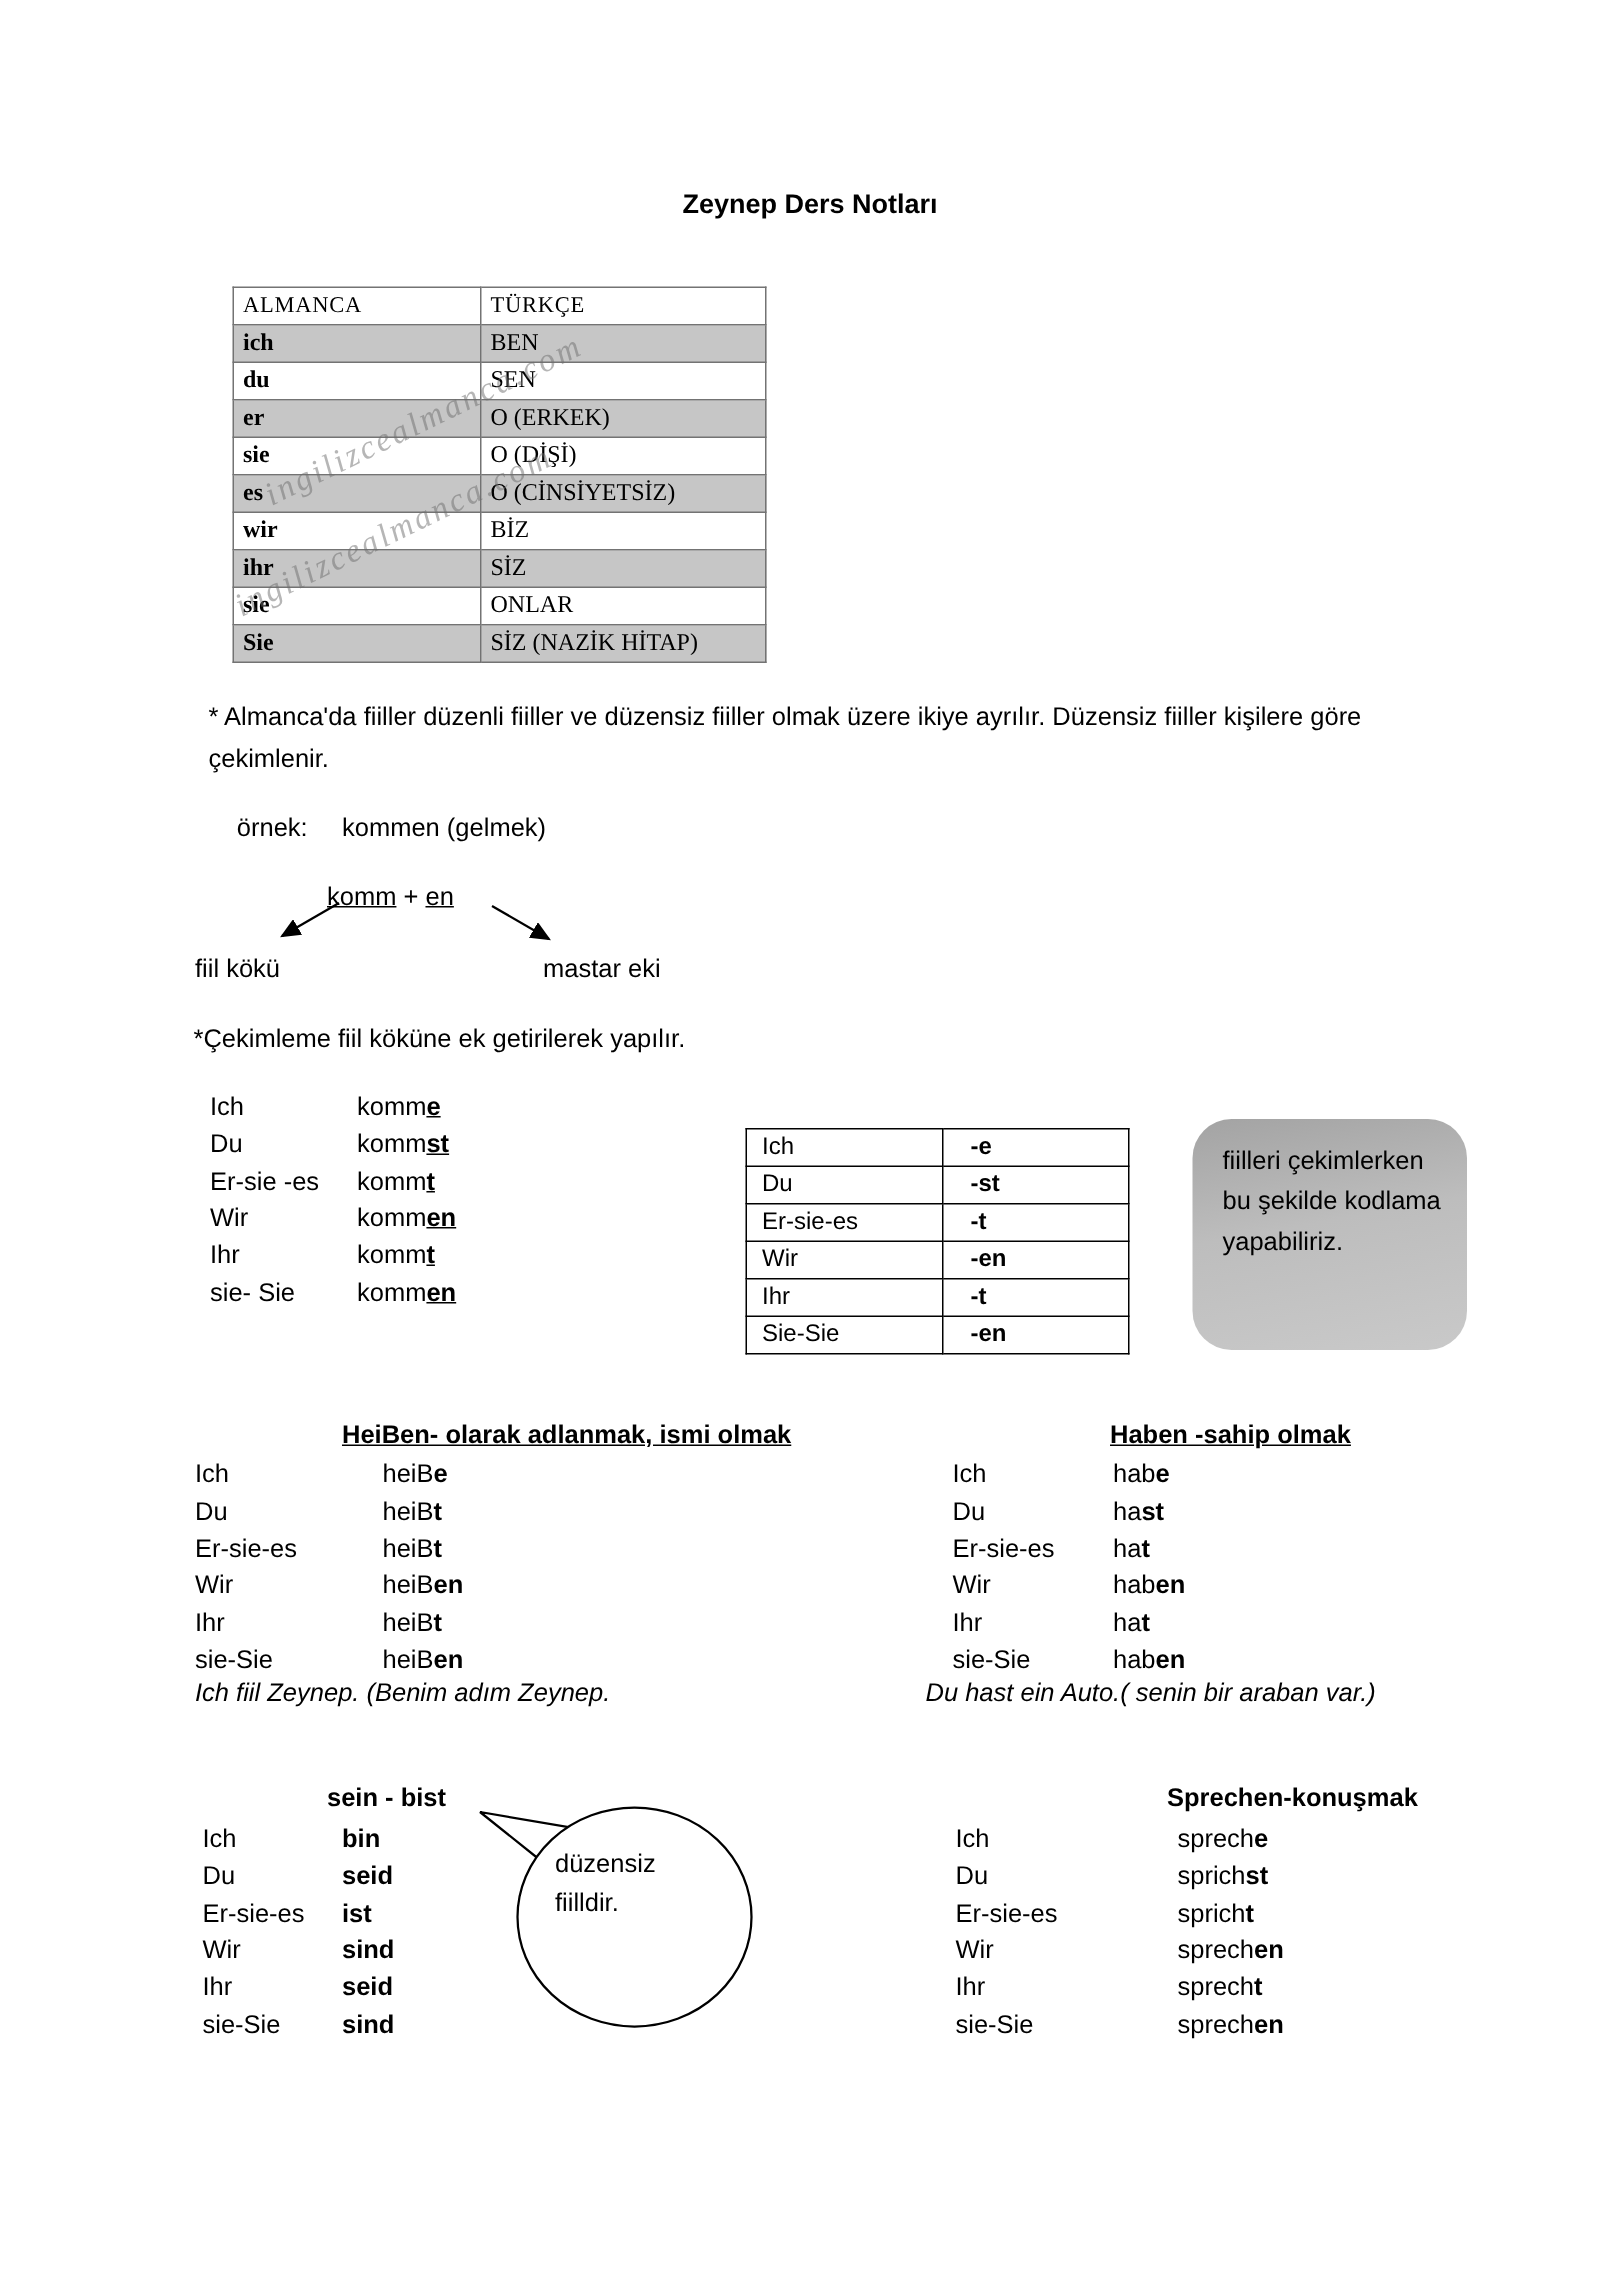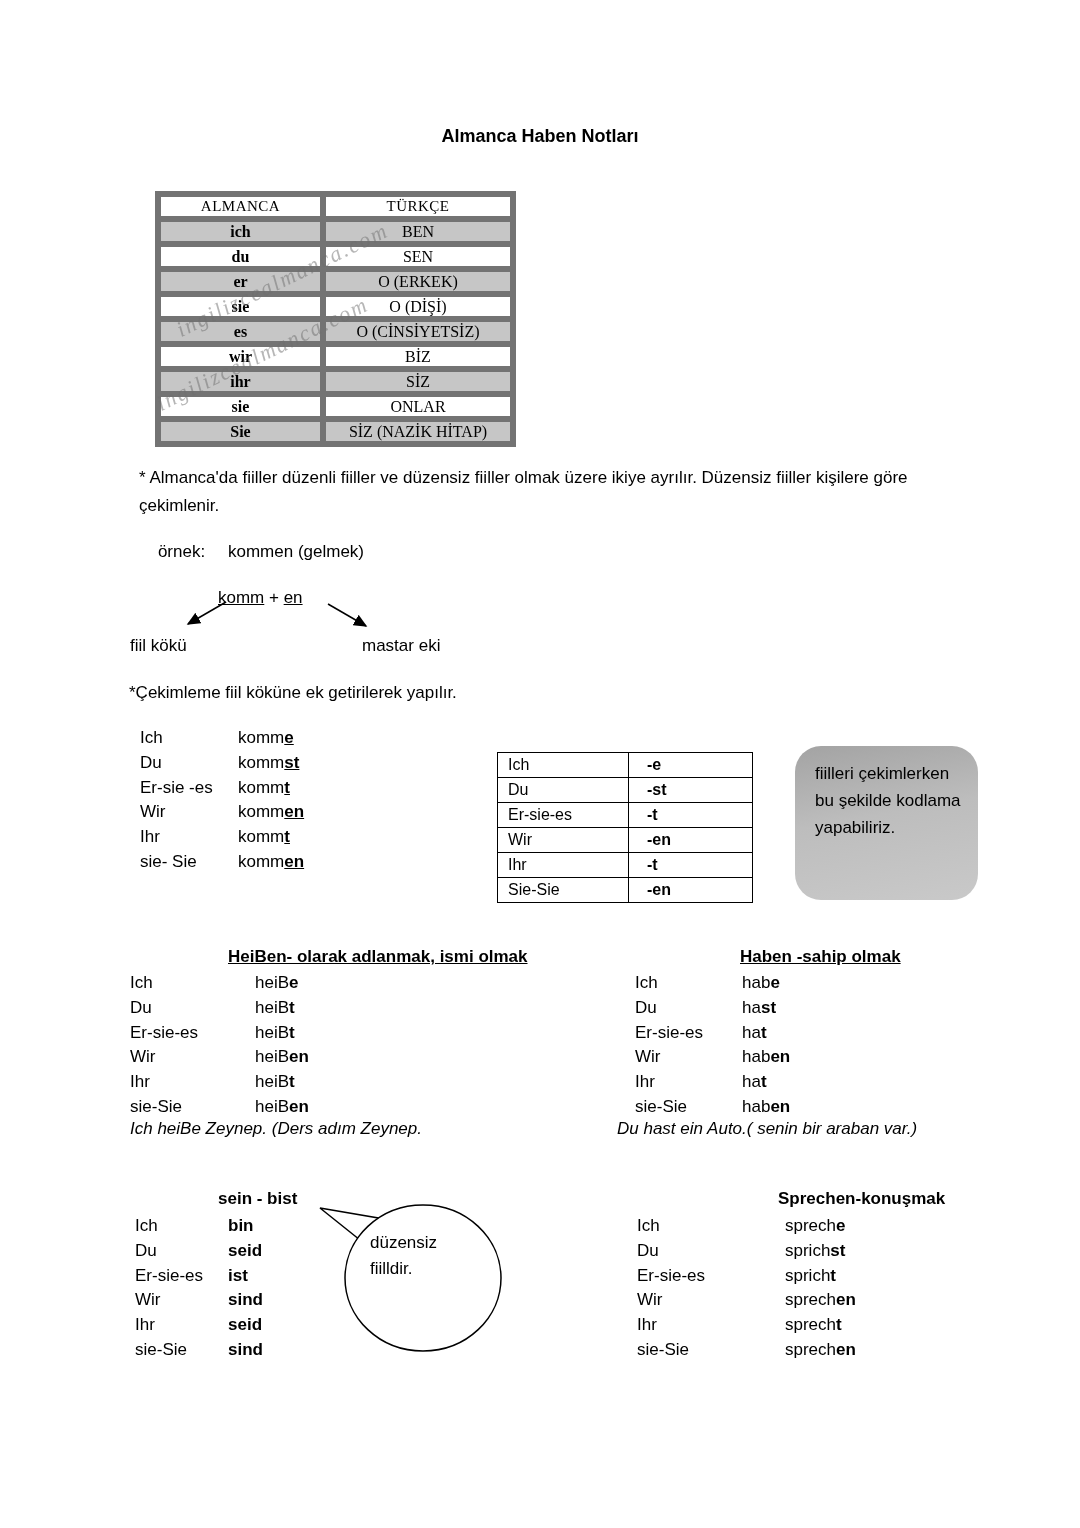--- a/index.html
+++ b/index.html
@@ -9,21 +9,21 @@
     background: #ffffff; color: #000;
     font-family: "Liberation Sans", sans-serif; font-size: 17px;
     overflow: hidden;
   }
   .abs { position: absolute; }
 
   .title { top: 126px; left: 0; width: 100%; text-align: center; font-weight: bold; font-size: 18px; }
 
   
   .pron-table { border-collapse: collapse; font-family: "Liberation Serif", serif; font-size: 16px; }
-  .pron-table th, .pron-table td { border: 6px solid #737373; height: 25px; padding: 0 6px; text-align: center; vertical-align: middle; font-weight: normal; }
+  .pron-table th, .pron-table td { border: 1px solid #737373; height: 25px; padding: 0 6px; text-align: left; vertical-align: middle; font-weight: normal; }
   .pron-table th { font-size: 15px; letter-spacing: .5px; }
   .pron-table th:first-child, .pron-table td:first-child { width: 165px; }
   .pron-table th:last-child, .pron-table td:last-child { width: 190px; }
   .pron-table td.de { font-weight: bold; }
   .pron-table tr.shade td { background: #c6c6c6; }
 
   .wm {
     position: absolute; font-family: "Liberation Serif", serif; font-style: italic;
     font-size: 22px; letter-spacing: 2px; color: rgba(110,110,110,.5);
     transform: rotate(-26deg); transform-origin: left center;
@@ -84,21 +84,21 @@
   .ex-haben   { left: 617px; top: 1119px; }
 
   .bubble-wrap { left: 318px; top: 1186px; width: 195px; height: 172px; }
   .bubble-text { position: absolute; left: 52px; top: 44px; line-height: 1.55; }
 </style>
 </head>
 <body>
 
 <div class="page">
 
-  <div class="abs title">Almanca Haben Notları</div>
+  <div class="abs title">Zeynep Ders Notları</div>
 
   <table class="abs pron-table" style="left:155px; top:191px;">
     <thead>
       <tr>
         <th>ALMANCA</th>
         <th>TÜRKÇE</th>
       </tr>
     </thead>
     <tbody>
         <tr class="shade">
@@ -210,21 +210,21 @@
 
   <div class="abs sec-heading ul h-heissen">HeiBen- olarak adlanmak, ismi olmak</div>
   <div class="abs conj" id="heissen-list">
       <div class="conj-row"><span class="pron">Ich</span><span class="verb"><span>heiB</span><span class="end">e</span></span></div>
       <div class="conj-row"><span class="pron">Du</span><span class="verb"><span>heiB</span><span class="end">t</span></span></div>
       <div class="conj-row"><span class="pron">Er-sie-es</span><span class="verb"><span>heiB</span><span class="end">t</span></span></div>
       <div class="conj-row"><span class="pron">Wir</span><span class="verb"><span>heiB</span><span class="end">en</span></span></div>
       <div class="conj-row"><span class="pron">Ihr</span><span class="verb"><span>heiB</span><span class="end">t</span></span></div>
       <div class="conj-row"><span class="pron">sie-Sie</span><span class="verb"><span>heiB</span><span class="end">en</span></span></div>
     </div>
-  <div class="abs example ex-heissen">Ich heiBe Zeynep. (Ders adım Zeynep.</div>
+  <div class="abs example ex-heissen">Ich fiil Zeynep. (Benim adım Zeynep.</div>
 
   <div class="abs sec-heading ul h-haben">Haben -sahip olmak</div>
   <div class="abs conj" id="haben-list">
       <div class="conj-row"><span class="pron">Ich</span><span class="verb"><span>hab</span><span class="end">e</span></span></div>
       <div class="conj-row"><span class="pron">Du</span><span class="verb"><span>ha</span><span class="end">st</span></span></div>
       <div class="conj-row"><span class="pron">Er-sie-es</span><span class="verb"><span>ha</span><span class="end">t</span></span></div>
       <div class="conj-row"><span class="pron">Wir</span><span class="verb"><span>hab</span><span class="end">en</span></span></div>
       <div class="conj-row"><span class="pron">Ihr</span><span class="verb"><span>ha</span><span class="end">t</span></span></div>
       <div class="conj-row"><span class="pron">sie-Sie</span><span class="verb"><span>hab</span><span class="end">en</span></span></div>
     </div>

